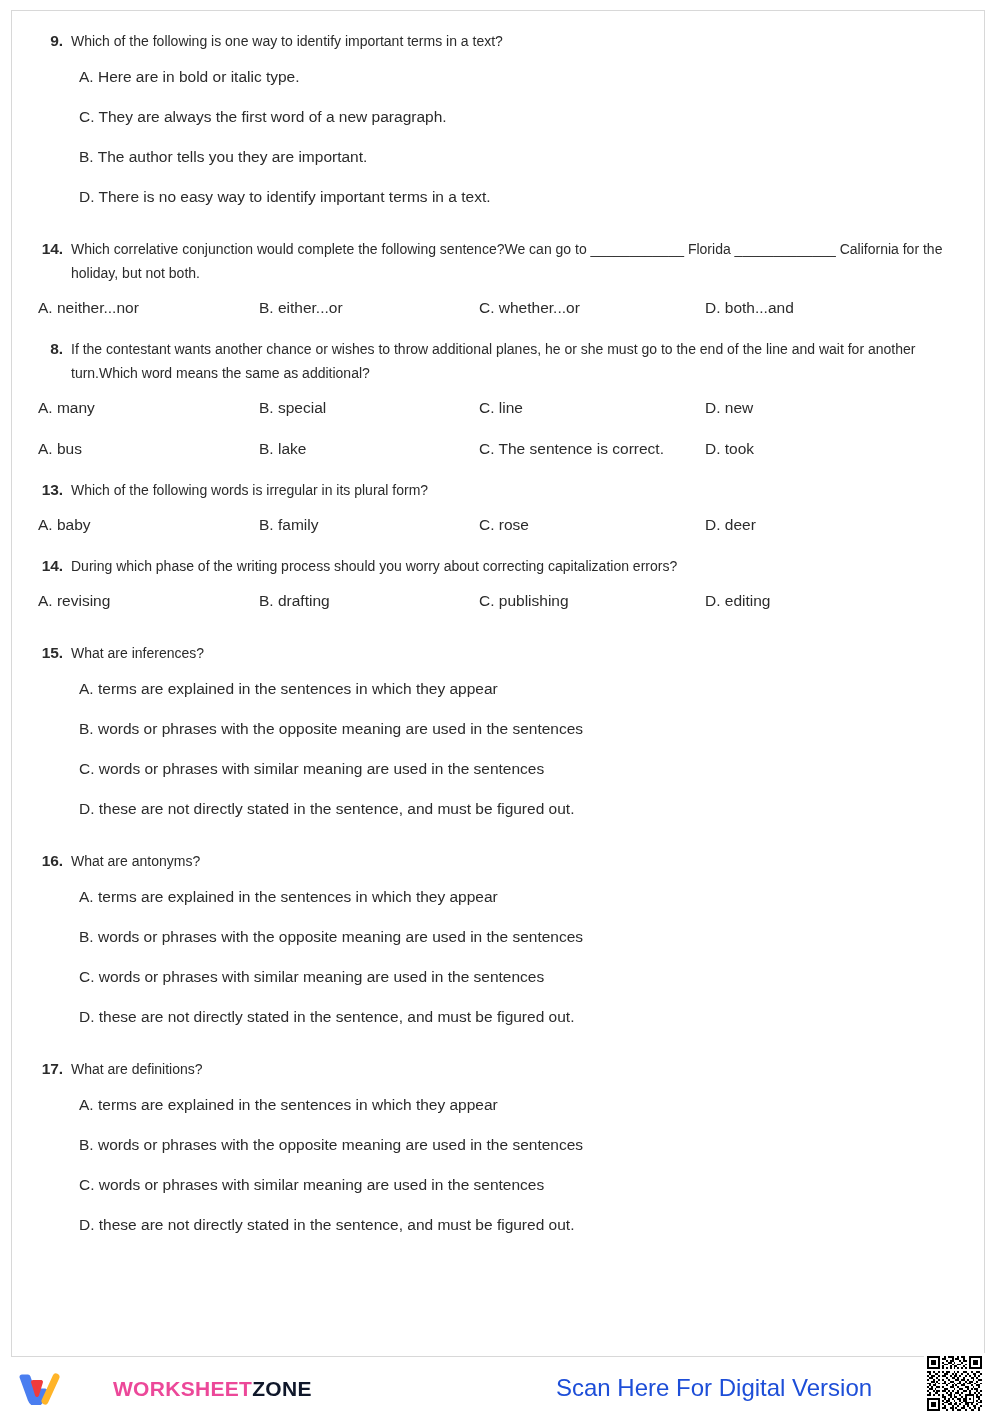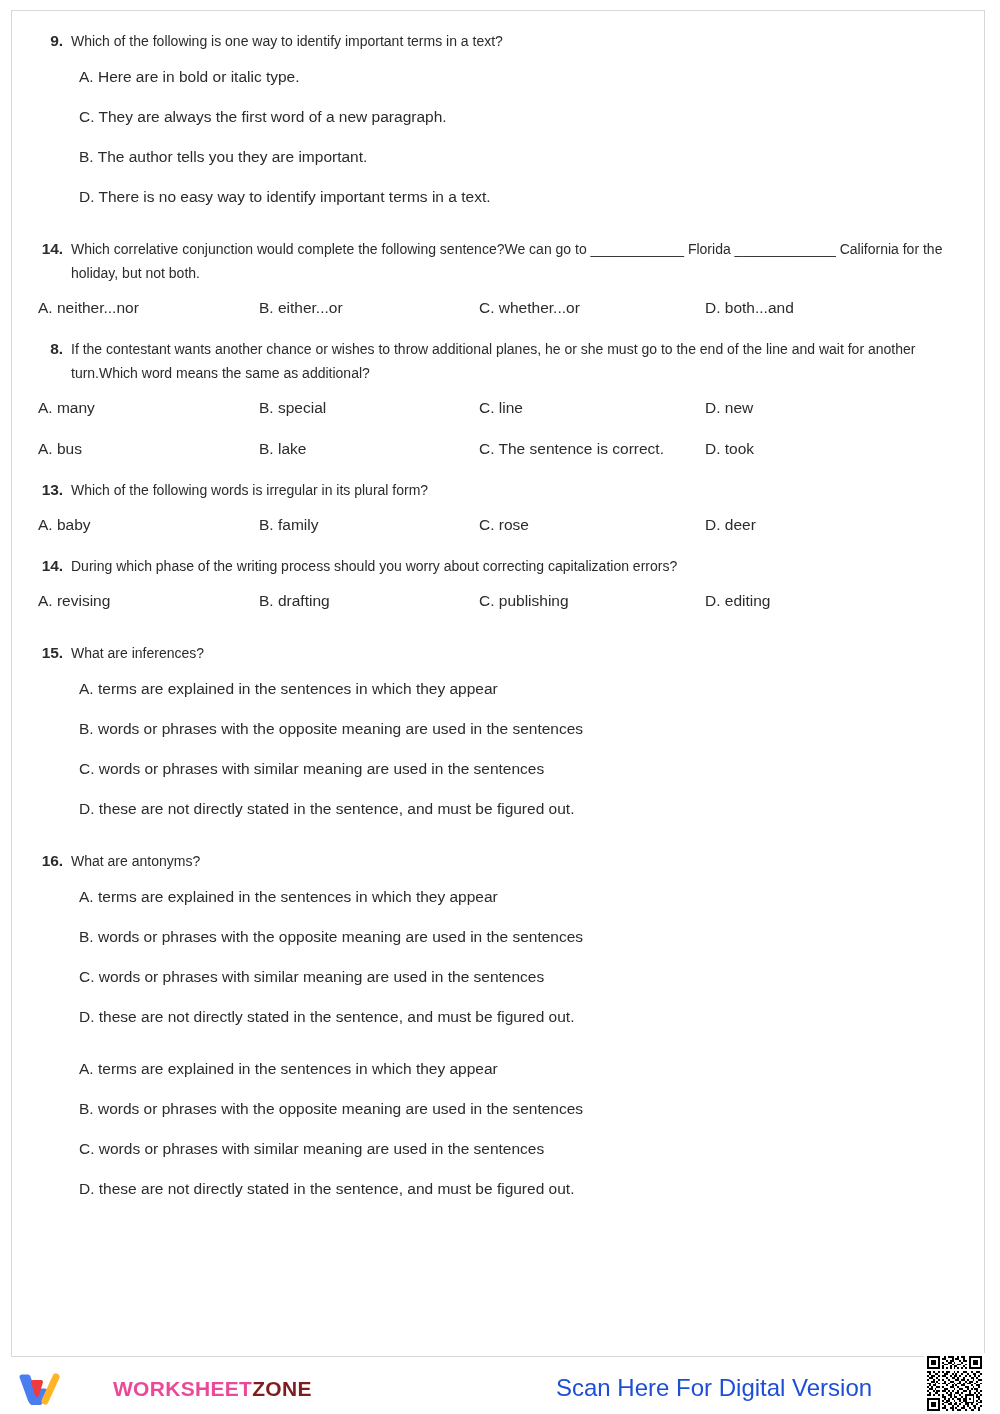--- a/index.html
+++ b/index.html
@@ -124,21 +124,21 @@
     margin-right: 7px;
     flex: 0 0 44px;
   }
   .logo-text {
     font-size: 21px;
     font-weight: bold;
     letter-spacing: 0.3px;
     white-space: nowrap;
   }
   .logo-word-1 { color: #ec4899; margin-left: 44px; }
-  .logo-word-2 { color: #7f1d1d; }
+  .logo-word-2 { color: #0f172a; }
 
   .scan-text {
     position: absolute;
     left: 556px;
     top: 8px;
     font-size: 24px;
     line-height: 32px;
     color: #1d4ed8;
     white-space: nowrap;
   }
@@ -255,20 +255,24 @@
       </div>
       <div class="opts-stacked">
         <div class="opt">A. terms are explained in the sentences in which they appear</div>
         <div class="opt">B. words or phrases with the opposite meaning are used in the sentences</div>
         <div class="opt">C. words or phrases with similar meaning are used in the sentences</div>
         <div class="opt">D. these are not directly stated in the sentence, and must be figured out.</div>
       </div>
     </div>
 
     <div class="q-block">
+      <div class="q-head">
+        <span class="q-num">17.</span>
+        <span class="q-text">What are definitions?</span>
+      </div>
       <div class="opts-stacked">
         <div class="opt">A. terms are explained in the sentences in which they appear</div>
         <div class="opt">B. words or phrases with the opposite meaning are used in the sentences</div>
         <div class="opt">C. words or phrases with similar meaning are used in the sentences</div>
         <div class="opt">D. these are not directly stated in the sentence, and must be figured out.</div>
       </div>
     </div>
 
   </div>
 </div>

